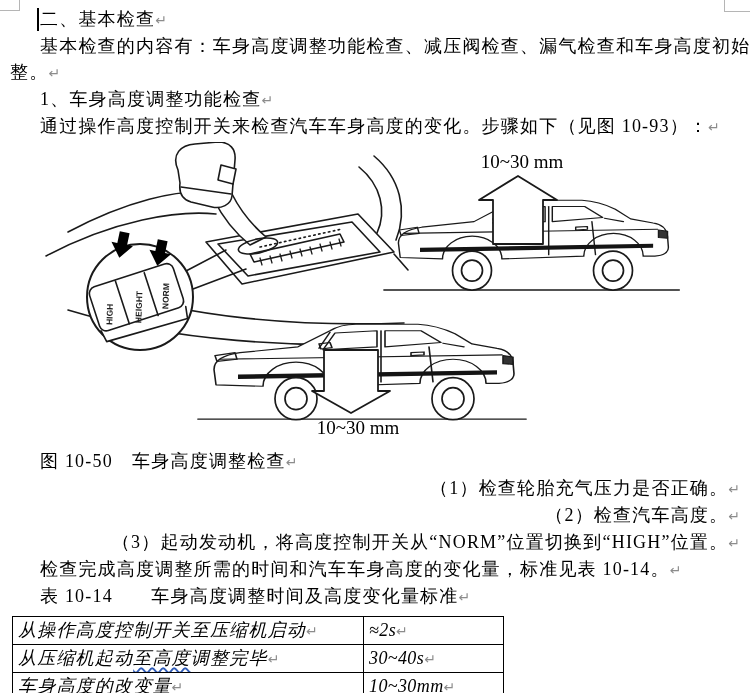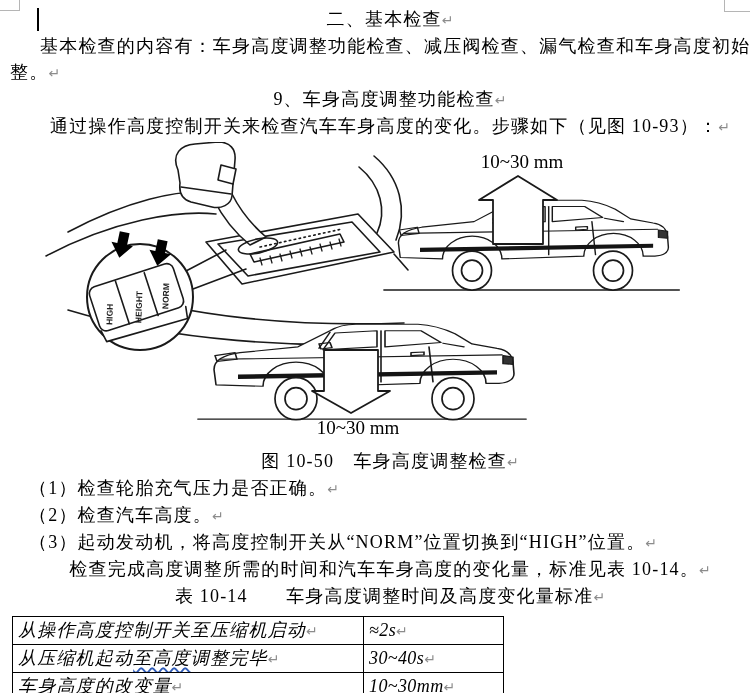--- a/index.html
+++ b/index.html
@@ -2,22 +2,22 @@
 <html><head>
 <meta charset="utf-8">
 <style>
   html,body{margin:0;padding:0;background:#fff;}
   .page{
     position:relative;width:750px;height:693px;background:#ffffff;
     font-family:"Liberation Serif","DejaVu Serif",serif;color:#000;
     padding:6px 10px 0 10px;box-sizing:border-box;overflow:hidden;
   }
   .ln{margin:0;font-size:18px;line-height:26px;letter-spacing:1.2px;white-space:nowrap;}
-  .ind2{text-indent:30px;text-align:center;}
-  .ind1{text-indent:19px;}
+  .ind2{text-indent:30px;}
+  .ind1{text-indent:19px;text-align:right;}
   .pmark{color:#8c8c8c;font-size:14px;letter-spacing:0;font-family:"DejaVu Sans",sans-serif;}
   .figure{position:relative;height:306px;margin-top:2px;}
   .figure svg{display:block;}
   svg text{font-family:"Liberation Serif","DejaVu Serif",serif;}
   svg .swlabel{font-family:"Liberation Sans","DejaVu Sans",sans-serif;font-weight:bold;}
   .doc-table{border-collapse:collapse;table-layout:fixed;width:491px;margin:6px 0 0 2px;}
   .doc-table td{
     border:1.4px solid #000;height:26px;padding:0 5px;font-size:18px;
     line-height:26px;letter-spacing:1.2px;white-space:nowrap;overflow:hidden;vertical-align:middle;font-style:italic;
   }
@@ -40,21 +40,21 @@
 
   <div class="corner c-tl-v"></div>
   <div class="corner c-tl-h"></div>
   <div class="corner c-tr-v"></div>
   <div class="corner c-tr-h"></div>
   <div class="cursor"></div>
 
   <p class="ln ind2"><span>二、基本检查</span><span class="pmark">↵</span></p>
   <p class="ln ind2"><span>基本检查的内容有：车身高度调整功能检查、减压阀检查、漏气检查和车身高度初始调</span></p>
   <p class="ln"><span>整。</span><span class="pmark">↵</span></p>
-  <p class="ln ind2"><span>9、车身高度调整功能检查</span><span class="pmark">↵</span></p>
+  <p class="ln ind2"><span>1、车身高度调整功能检查</span><span class="pmark">↵</span></p>
   <p class="ln ind2"><span>通过操作高度控制开关来检查汽车车身高度的变化。步骤如下（见图 10-93）：</span><span class="pmark">↵</span></p>
 
   <div class="figure">
     <svg width="730" height="306" viewBox="0 0 730 306">
       <defs>
         <g id="car" stroke="#1a1a1a" stroke-width="1.6" fill="none" stroke-linejoin="round" stroke-linecap="round">
           <path d="M-10,144 L318,144" stroke-width="2"></path>
           <path d="M8,97 L6,76 C6,63 16,56 32,53 L90,45 L122,23 C129,17 138,14 148,14 L210,14 C224,15 236,20 247,27 L264,41 L289,47 C300,49 304,56 305,66 L306,82 C306,90 300,94 291,95 L278,95 A31,31 0 0 0 212,95 L121,99 A31,31 0 0 0 55,99 L8,97 Z" fill="#ffffff"></path>
           <path d="M122,25 L111,47"></path>
           <path d="M127,26 L169,23 L169,45 L115,49 Z"></path>

